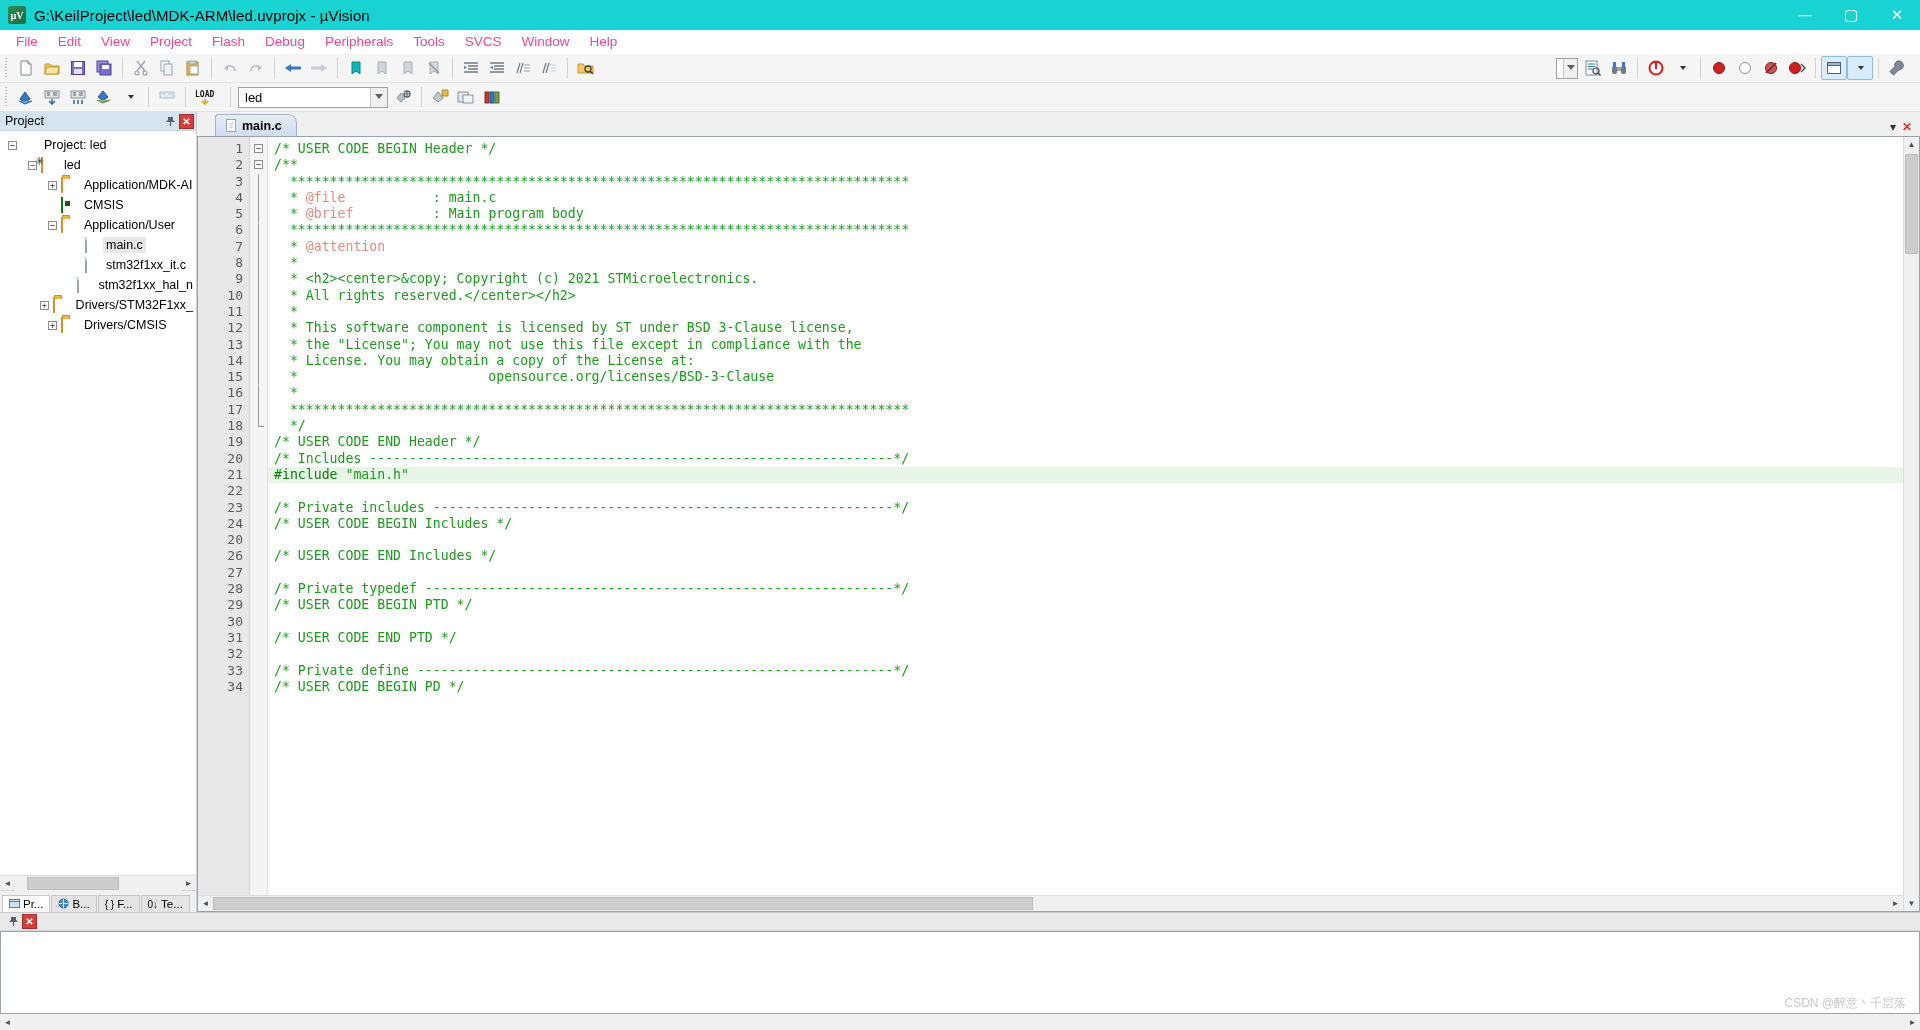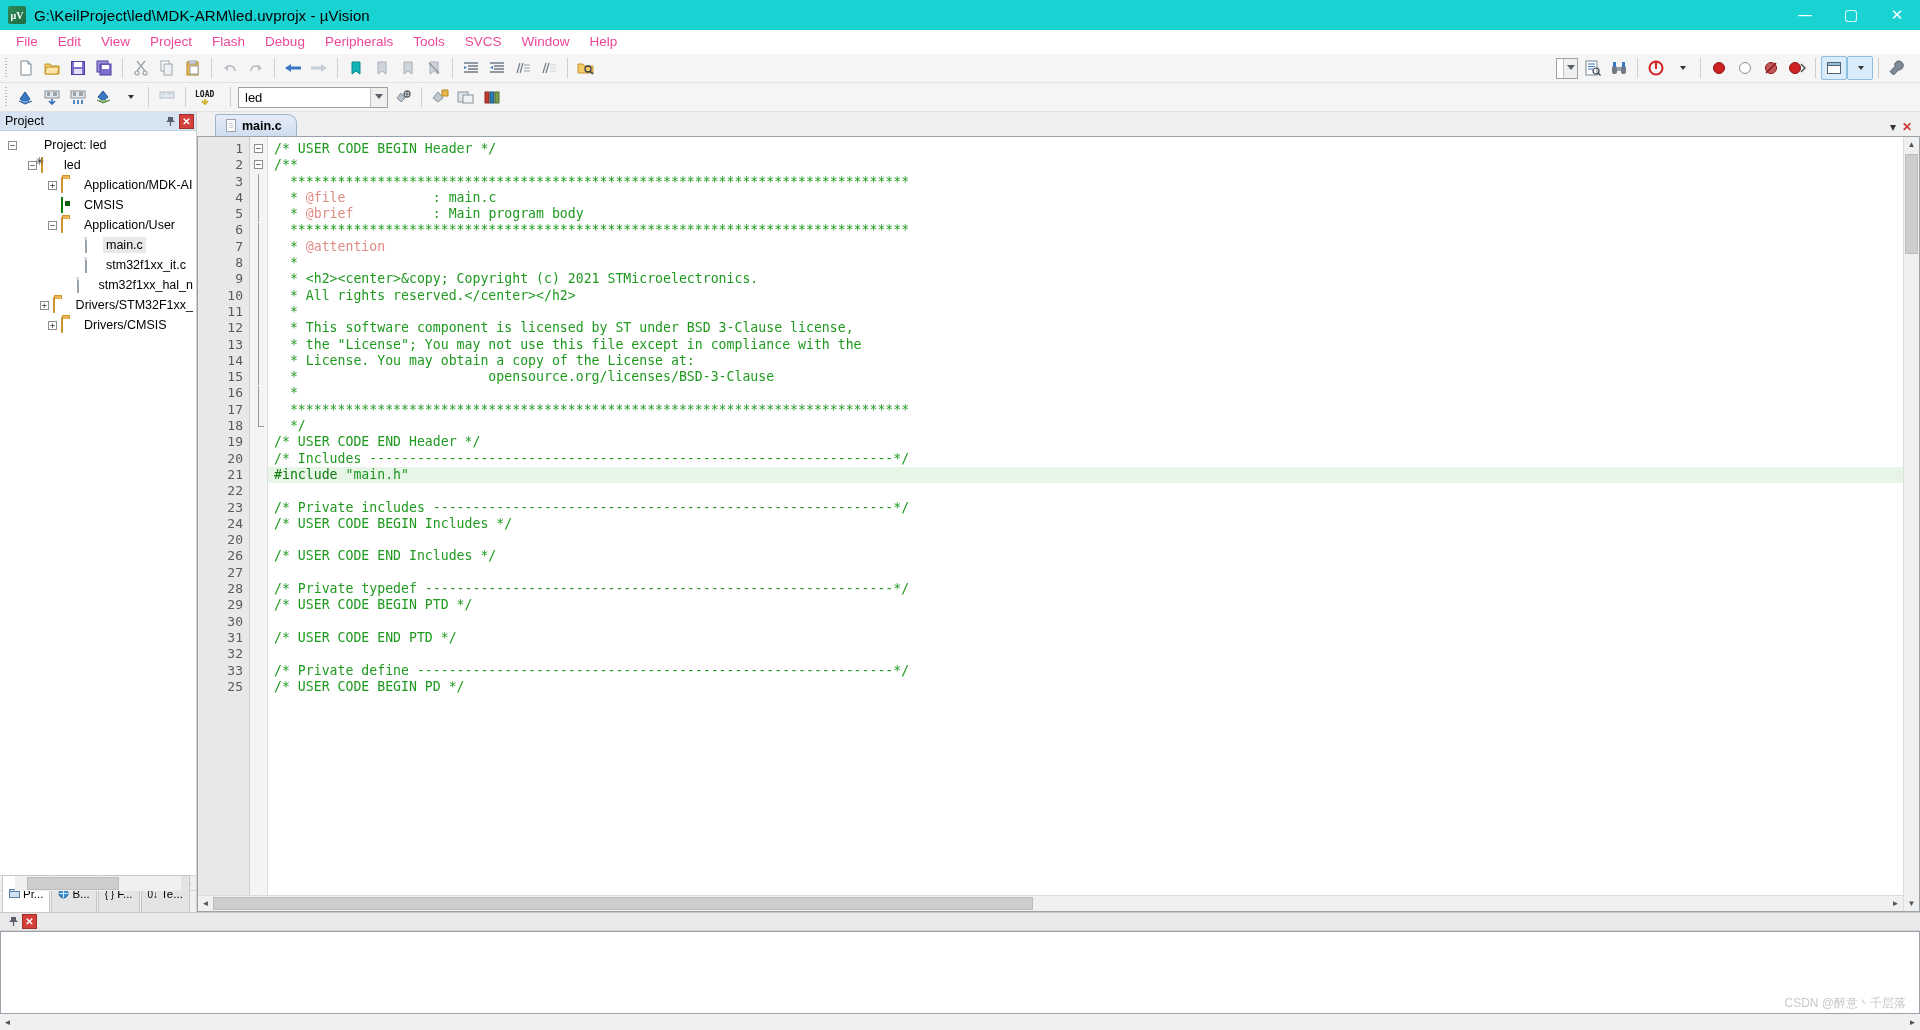--- a/index.html
+++ b/index.html
@@ -170,21 +170,21 @@
     align-items: center; justify-content: center; font-size: 8px; color: #505050;
   }
   .sb-track { flex: 1; height: 15px; background: #f0f0f0; position: relative; }
   .sb-thumb { position: absolute; top: 1px; height: 13px; background: #cdcdcd; border: 1px solid #bdbdbd;}
 
   .panel-tabs {
     height: 22px; flex: 0 0 22px; background: #f0f0f0; display: flex;
     align-items: flex-end; padding-left: 2px; border-top: 1px solid #d5d5d5;
   }
   .ptab {
-    height: 37px; display: flex; align-items: center; gap: 3px;
+    height: 17px; display: flex; align-items: center; gap: 3px;
     padding: 0 6px; font-size: 11.5px; background: #e4e4e4;
     border: 1px solid #c6c6c6; border-bottom: none; margin-right: 1px;
     color: #000;
   }
   .ptab.active { background: #fff; }
   .ptab .pic { font-size: 10px; }
 
   
   .editor-col { flex: 1; display: flex; flex-direction: column; min-width: 0; }
   .tabstrip {
@@ -800,21 +800,21 @@
                 <div class="gline">24</div>
                 <div class="gline">20</div>
                 <div class="gline">26</div>
                 <div class="gline">27</div>
                 <div class="gline">28</div>
                 <div class="gline">29</div>
                 <div class="gline">30</div>
                 <div class="gline">31</div>
                 <div class="gline">32</div>
                 <div class="gline">33</div>
-                <div class="gline">25</div>
+                <div class="gline">34</div>
               </div>
             <div class="foldcol" id="foldcol">
                 <div class="foldbox" style="top: 7px;">−</div>
                 <div class="foldbox" style="top: 23.3px;">−</div>
                 <div class="foldline" style="top: 36.6px; height: 16.3px;"></div>
                 <div class="foldline" style="top: 52.9px; height: 16.3px;"></div>
                 <div class="foldline" style="top: 69.2px; height: 16.3px;"></div>
                 <div class="foldline" style="top: 85.5px; height: 16.3px;"></div>
                 <div class="foldline" style="top: 101.8px; height: 16.3px;"></div>
                 <div class="foldline" style="top: 118.1px; height: 16.3px;"></div>

